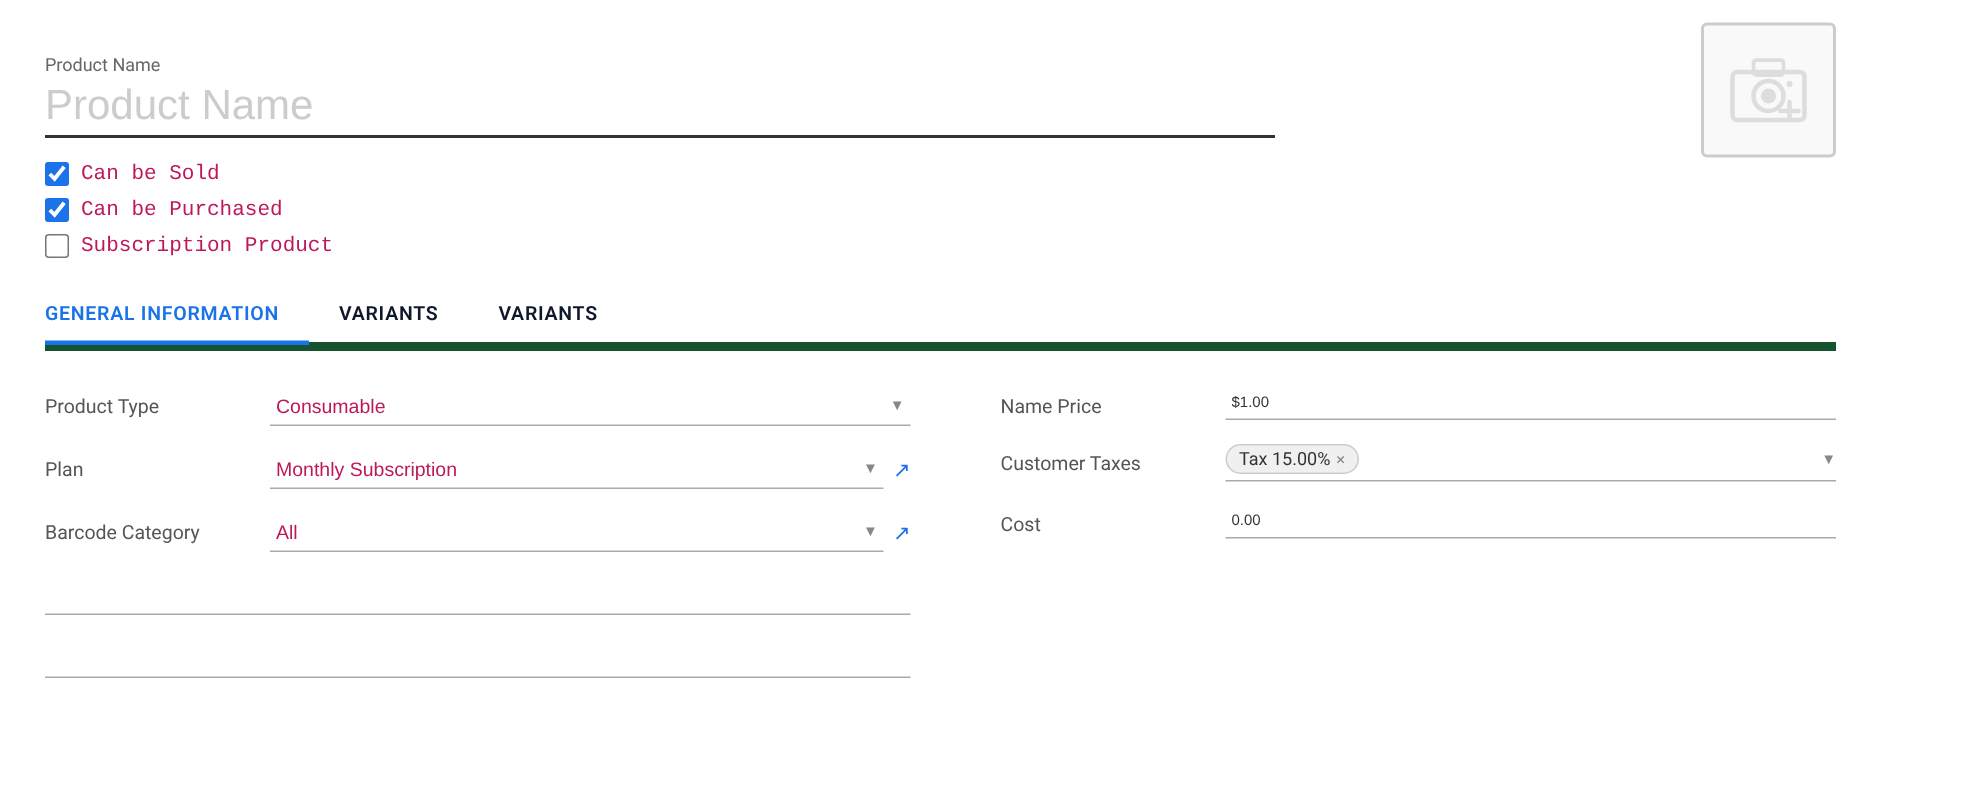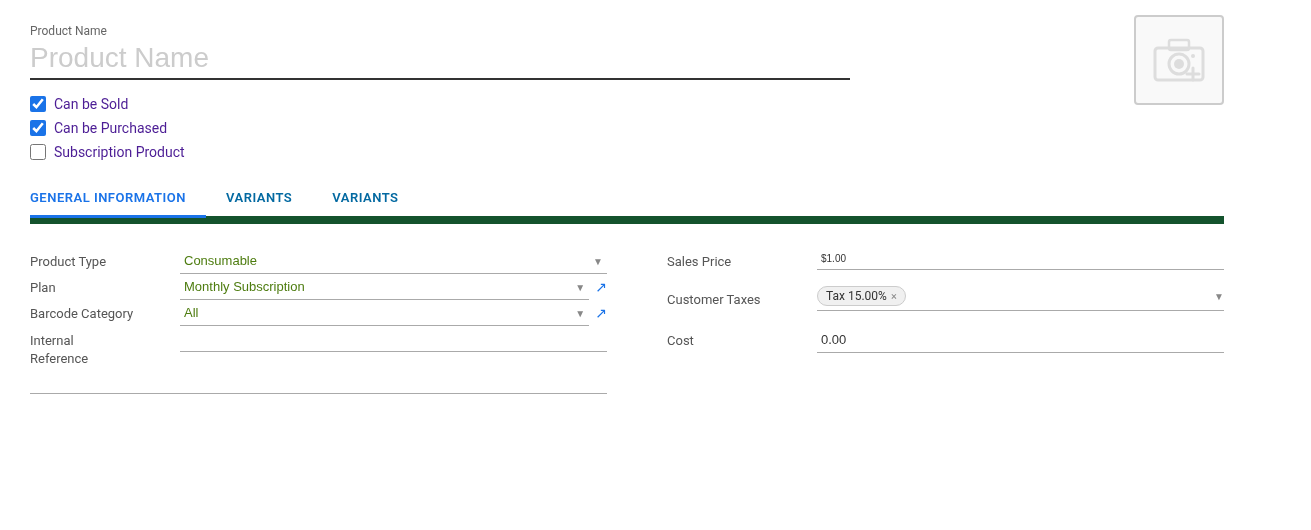--- a/index.html
+++ b/index.html
@@ -5,21 +5,21 @@
     * { box-sizing: border-box; margin: 0; padding: 0; }
     body {
       font-family: -apple-system, BlinkMacSystemFont, 'Segoe UI', Roboto, sans-serif;
       background: #fff;
       color: #333;
       font-size: 14px;
     }
     .page {
       width: 1254px;
       min-height: 530px;
-      padding: 24px 30px;
+      padding: 36px 30px;
       position: relative;
     }
     
     .product-name-label {
       font-size: 12px;
       color: #666;
       margin-bottom: 4px;
     }
     .product-name-input {
       font-size: 28px;
@@ -62,34 +62,35 @@
       gap: 8px;
     }
     .checkbox-input {
       width: 16px;
       height: 16px;
       cursor: pointer;
       accent-color: #1a73e8;
     }
     .checkbox-label {
       font-size: 14px;
-      color: #4c1d95;
+      color: #be185d;
+      font-family: Liberation Mono, monospace;
     }
     
     .tabs {
       display: flex;
       gap: 0;
       margin-top: 20px;
-      border-bottom: 8px solid #14532d;
+      border-bottom: 6px solid #14532d;
     }
     .tab {
       padding: 10px 20px;
       font-size: 13px;
       font-weight: 600;
-      color: #0369a1;
+      color: #0f172a;
       cursor: pointer;
       letter-spacing: 0.5px;
       border-bottom: 3px solid transparent;
       margin-bottom: -2px;
     }
     .tab.active {
       color: #1a73e8;
       border-bottom: 3px solid #1a73e8;
     }
     .tab:first-child {
@@ -100,20 +101,21 @@
       display: grid;
       grid-template-columns: 1fr 1fr;
       gap: 0 40px;
       margin-top: 24px;
     }
     .left-col {}
     .right-col {}
     .form-row {
       display: flex;
       align-items: flex-start;
+      margin-bottom: 16px;
       gap: 0;
     }
     .form-label {
       width: 150px;
       min-width: 150px;
       font-size: 13px;
       color: #555;
       padding-top: 6px;
     }
     .form-label.multiline {
@@ -121,21 +123,21 @@
     }
     .form-field {
       flex: 1;
     }
     .select-field {
       width: 100%;
       border: none;
       border-bottom: 1px solid #aaa;
       padding: 5px 24px 5px 4px;
       font-size: 13px;
-      color: #4d7c0f;
+      color: #be185d;
       background: #fff;
       appearance: none;
       -webkit-appearance: none;
       cursor: pointer;
       outline: none;
     }
     .select-wrapper {
       position: relative;
       width: 100%;
     }
@@ -226,21 +228,21 @@
     }
     .tax-select-arrow {
       color: #888;
       font-size: 10px;
       cursor: pointer;
     }
     .cost-input {
       border: none;
       border-bottom: 1px solid #aaa;
       padding: 5px 4px;
-      font-size: 13px;
+      font-size: 10px;
       color: #333;
       width: 100%;
       outline: none;
       background: transparent;
     }
     .right-section {
       padding-left: 20px;
     }
   </style>
 </head>
@@ -329,39 +331,38 @@
                 <option>All</option>
               </select>
               <span class="chevron">▼</span>
             </div>
             <span class="external-link-icon">↗</span>
           </div>
         </div>
       </div>
 
       <div class="form-row">
-        <div class="form-label multiline">Internal<br>Reference</div>
         <div class="form-field">
           <input type="text" class="text-input" value="" placeholder="" style="">
         </div>
       </div>
 
       <div class="form-row">
         <div class="form-field">
           <input type="text" class="text-input" value="" placeholder="" style="">
         </div>
       </div>
 
     </div>
 
     <div class="right-col">
       <div class="right-section">
 
         <div class="right-form-row">
-          <div class="right-label">Sales Price</div>
+          <div class="right-label">Name Price</div>
           <div class="right-field">
             <input type="text" class="price-input" value="$1.00" style="">
           </div>
         </div>
 
         <div class="right-form-row">
           <div class="right-label">Customer Taxes</div>
           <div class="right-field">
             <div class="tax-row-wrapper">
               <span class="tax-badge">

